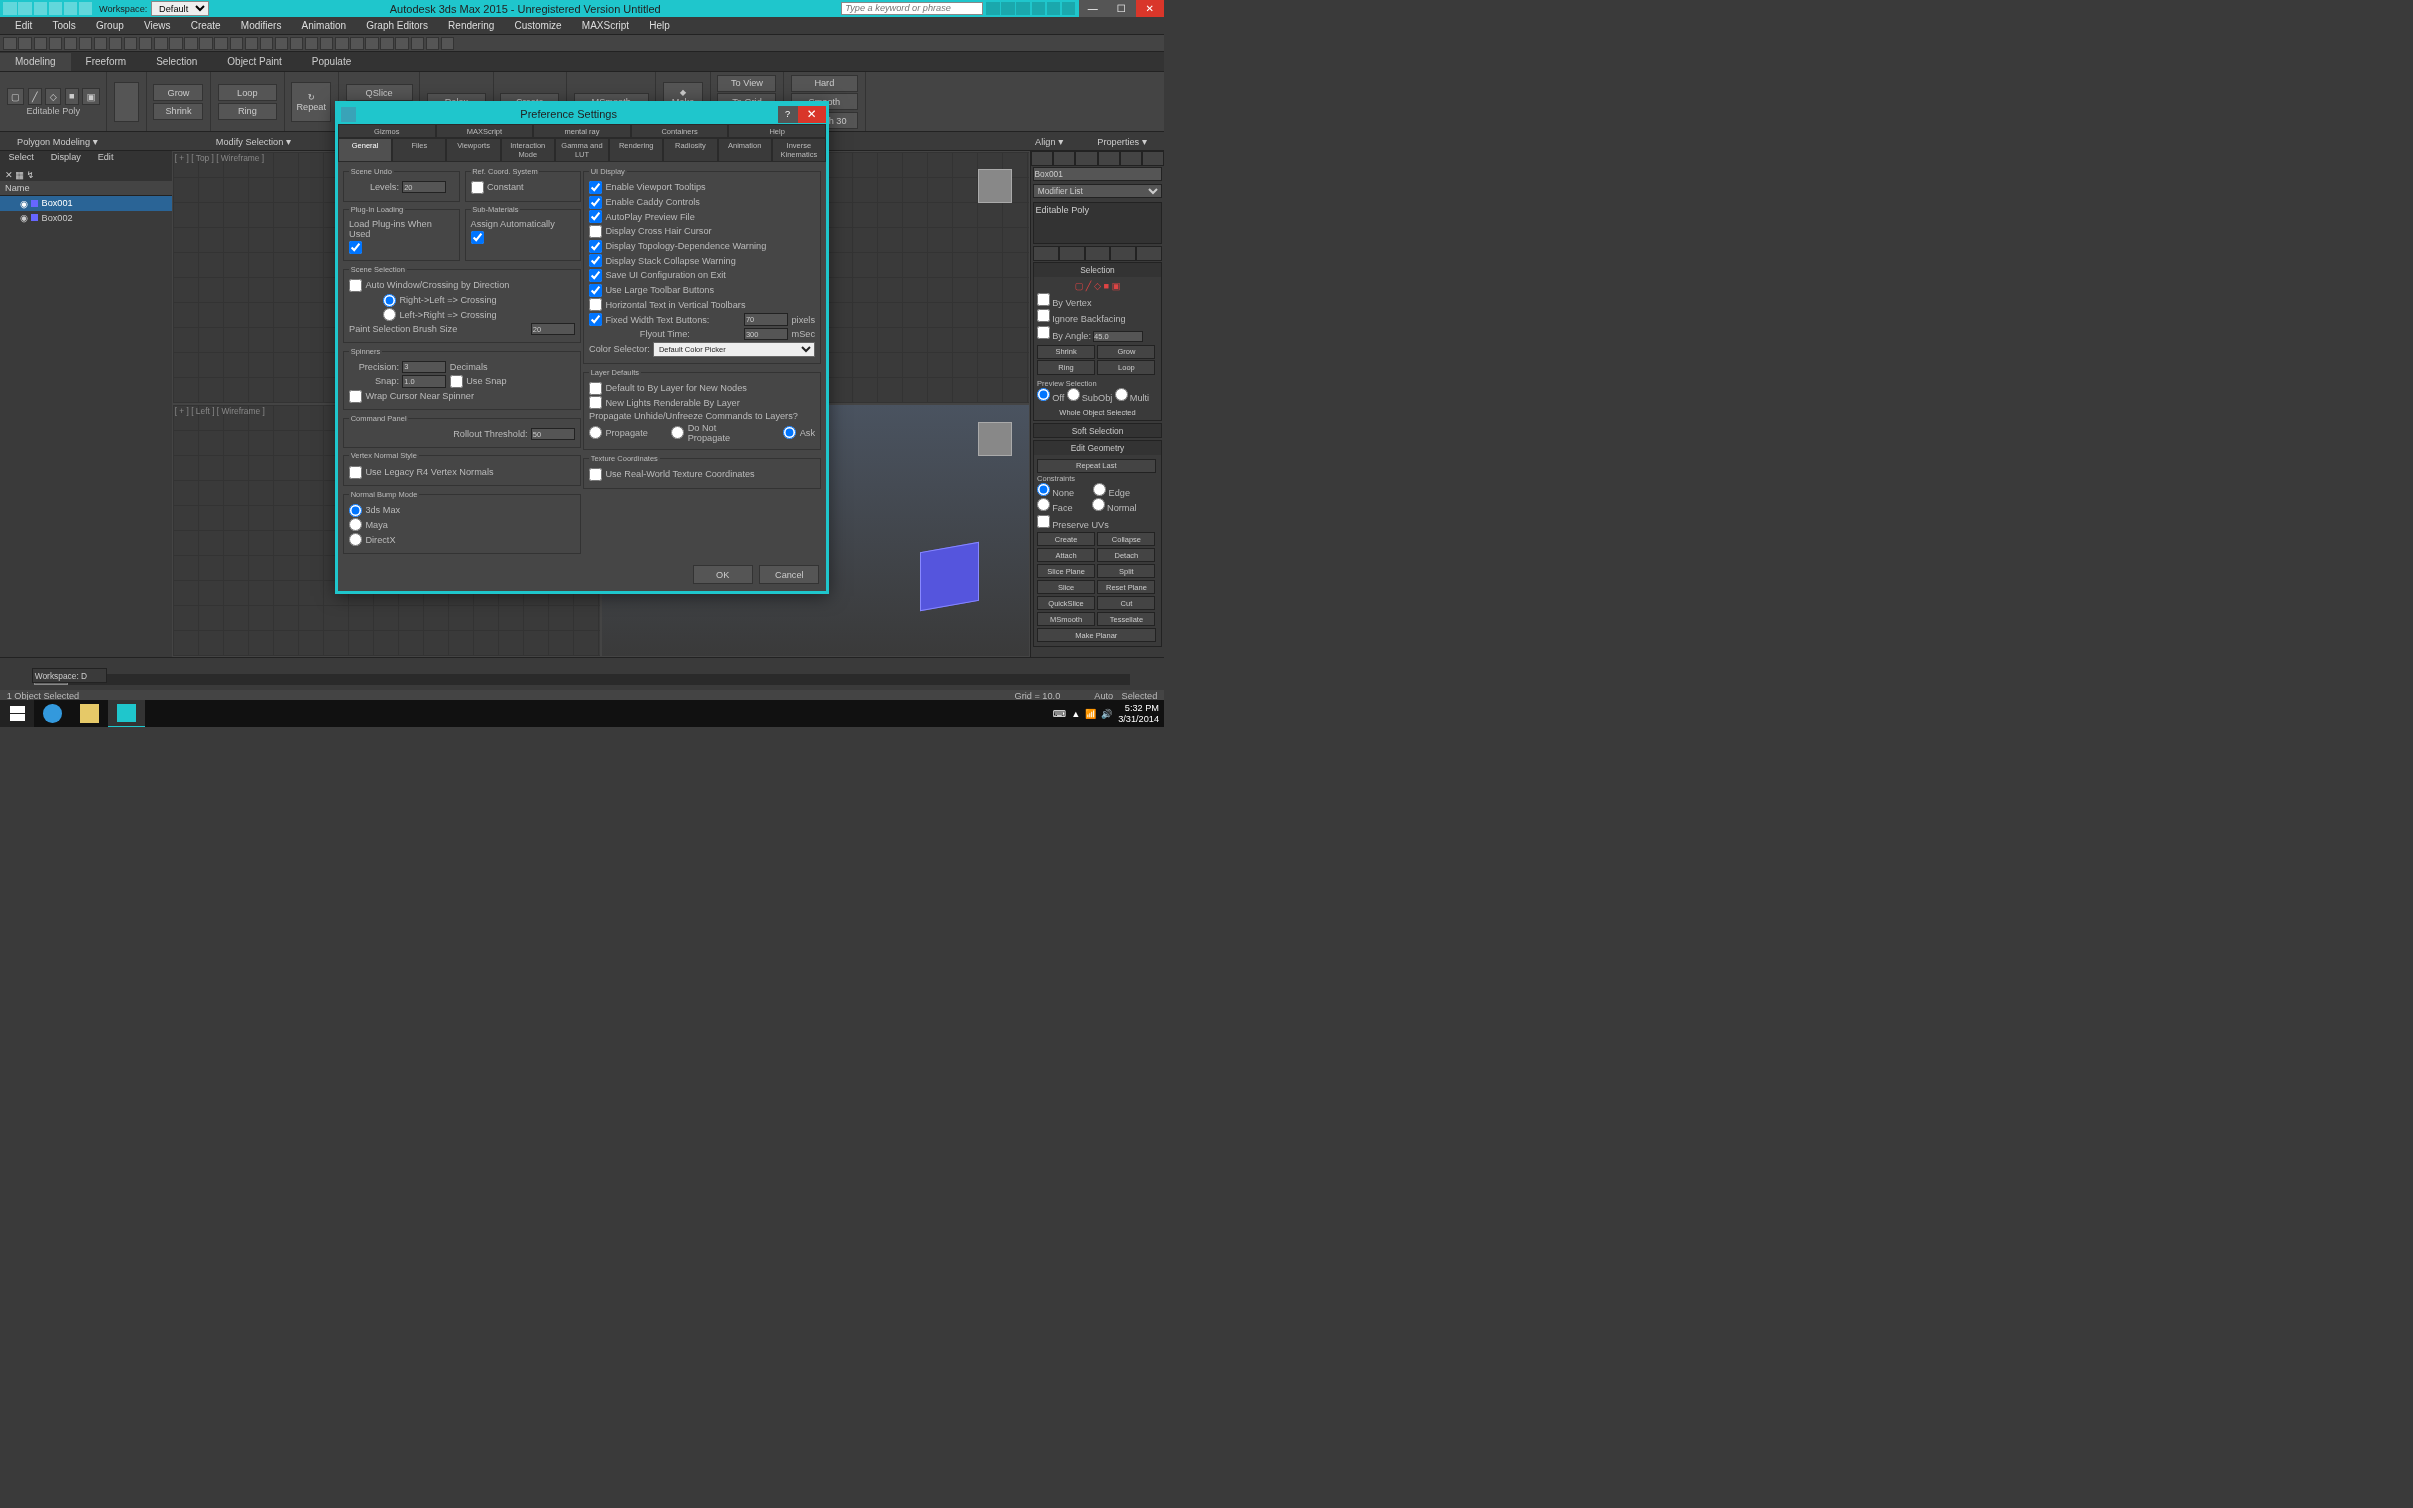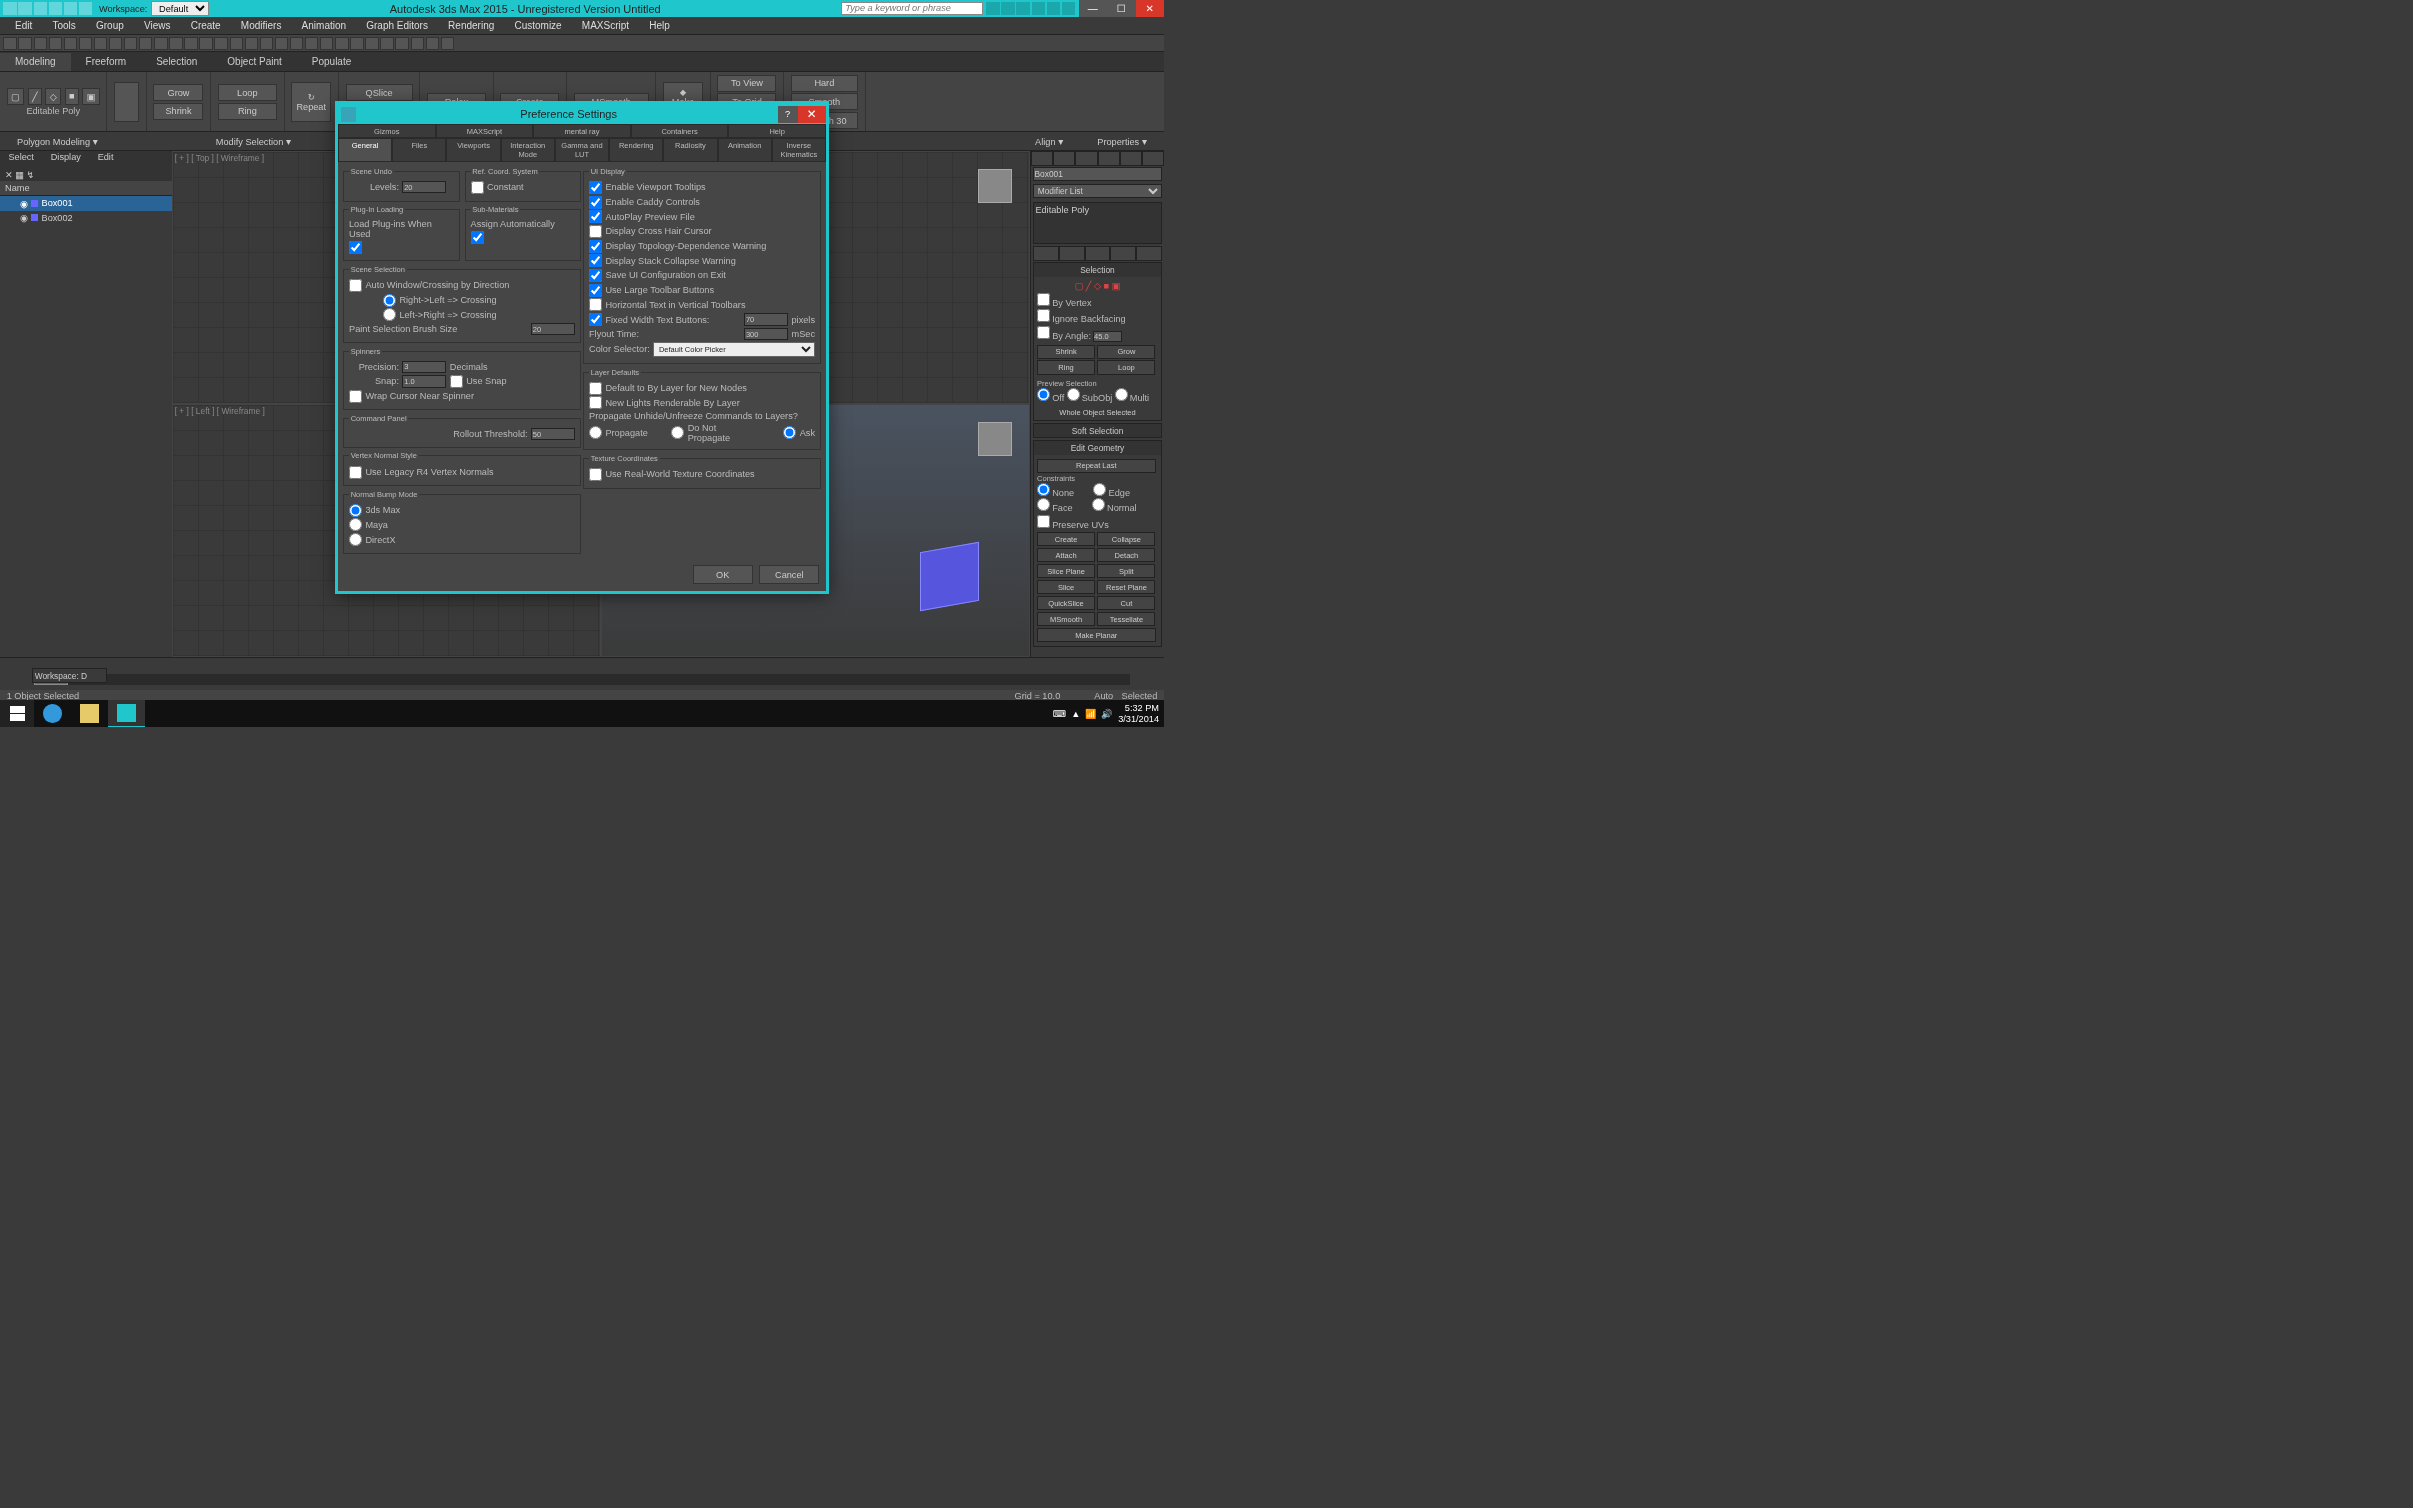--- a/index.html
+++ b/index.html
@@ -336,21 +336,21 @@
       <button style="flex:1;background:#444;border:0.8px solid #222"></button>
       <button style="flex:1;background:#444;border:0.8px solid #222"></button>
       <button style="flex:1;background:#444;border:0.8px solid #222"></button>
     </div>
     <div class="rollout">
       <div class="rollout-header">Selection</div>
       <div class="rollout-body">
         <div style="text-align:center;color:#d44">▢ ╱ ◇ ■ ▣</div>
         <label><input type="checkbox" style=""> <span>By Vertex</span></label>
         <label><input type="checkbox" style=""> <span>Ignore Backfacing</span></label>
-        <label><input type="checkbox" style=""> <span>By Angle:</span> <input type="text" style="width: 29px; background: rgb(85, 85, 85); border: 0.8px solid rgb(34, 34, 34); color: rgb(204, 204, 204); font-size: 7.5px;" value="45.0"></label>
+        <label><input type="checkbox" style=""> <span>By Angle:</span> <input type="text" style="width: 50px; background: rgb(85, 85, 85); border: 0.8px solid rgb(34, 34, 34); color: rgb(204, 204, 204); font-size: 7.5px;" value="45.0"></label>
         <span class="btn-sm">Shrink</span>
         <span class="btn-sm">Grow</span>
         <span class="btn-sm">Ring</span>
         <span class="btn-sm">Loop</span>
         <div style="font-size:7.5px;margin-top:3.4px;color:#bbb">Preview Selection</div>
         <label style="display:inline"><input type="radio" checked="" style=""> <span>Off</span></label>
         <label style="display:inline"><input type="radio" style=""> <span>SubObj</span></label>
         <label style="display:inline"><input type="radio" style=""> <span>Multi</span></label>
         <div style="text-align:center;font-size:7.5px;margin-top:5px">Whole Object Selected</div>
       </div>
@@ -581,21 +581,21 @@
             <span>Horizontal Text in Vertical Toolbars</span>
           </div>
         <div class="frow">
             <input type="checkbox" checked="" style="">
             <span>Fixed Width Text Buttons:</span>
             <span style="flex:1"></span>
             <input type="text" value="70" style="">
             <span>pixels</span>
           </div>
         <div class="frow">
-            <span class="lbl" style="text-align:left">Flyout Time:</span>
+            <span class="lbl" style="text-align:center">Flyout Time:</span>
             <input type="text" value="300" style="">
             <span>mSec</span>
           </div>
         <div class="frow">
             <span>Color Selector:</span>
             <select><option>Default Color Picker</option></select>
           </div>
       </fieldset>
       <fieldset>
           <legend>Layer Defaults</legend>

